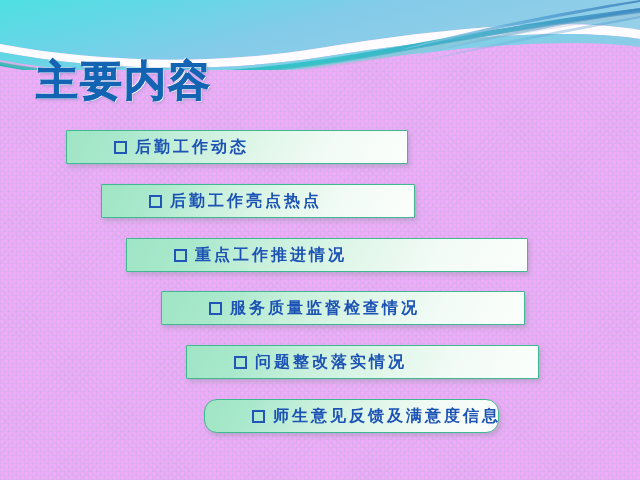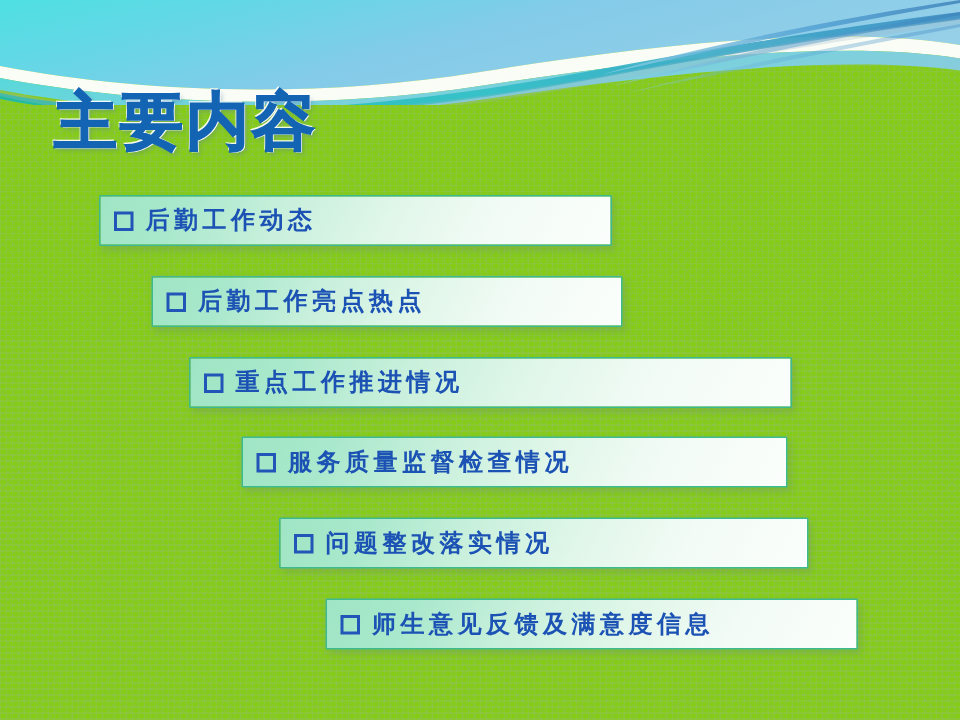--- a/index.html
+++ b/index.html
@@ -3,21 +3,21 @@
 <meta charset="utf-8">
 <style>
   html,body{margin:0;padding:0;}
   body{
     width:640px;height:480px;overflow:hidden;
     font-family:"Liberation Sans","DejaVu Sans",sans-serif;
     background:#fbfbfc;
   }
   #slide{
     position:relative;width:640px;height:480px;overflow:hidden;
-    background:#84cc16;
+    background:#f0abfc;
   }
   
   .texture{
     position:absolute;inset:0;
     background-image:
       repeating-linear-gradient(0deg, rgba(170,180,195,.14) 0 1px, transparent 1px 4px),
       repeating-linear-gradient(90deg, rgba(170,180,195,.14) 0 1px, transparent 1px 4px);
     pointer-events:none;
   }
   .texture2{
@@ -60,21 +60,21 @@
         #a9e8cc 16%,
         #c9f0dc 36%,
         #e2f7ea 58%,
         #f2fbf6 76%,
         #fbfefc 100%);
     box-shadow:2px 3px 4px rgba(110,140,130,.30);
     display:flex;align-items:center;
   }
   .bar-inner{
     display:flex;align-items:center;
-    padding-left:9px;white-space:nowrap;
+    padding-left:9px;white-space:nowrap;margin-left:38px;
   }
   .bullet{
     display:inline-block;
     width:13px;height:13px;
     box-sizing:border-box;
     border:2px solid #2255b8;
     margin-right:8px;
     flex:0 0 auto;
     position:relative;top:0px;
   }
@@ -178,21 +178,21 @@
           <span class="bullet"></span>
           <span class="bar-label">服务质量监督检查情况</span>
         </div>
       </div>
       <div class="bar" style="left: 186px; top: 345px; width: 353px; text-align: center;">
         <div class="bar-inner">
           <span class="bullet"></span>
           <span class="bar-label">问题整改落实情况</span>
         </div>
       </div>
-      <div class="bar" style="left: 217px; top: 399px; width: 355px;">
+      <div class="bar" style="left: 204px; top: 399px; width: 295px; border-radius: 13px;">
         <div class="bar-inner">
           <span class="bullet"></span>
           <span class="bar-label">师生意见反馈及满意度信息</span>
         </div>
       </div>
     </div>
 
 </div>
 
 </body></html>

